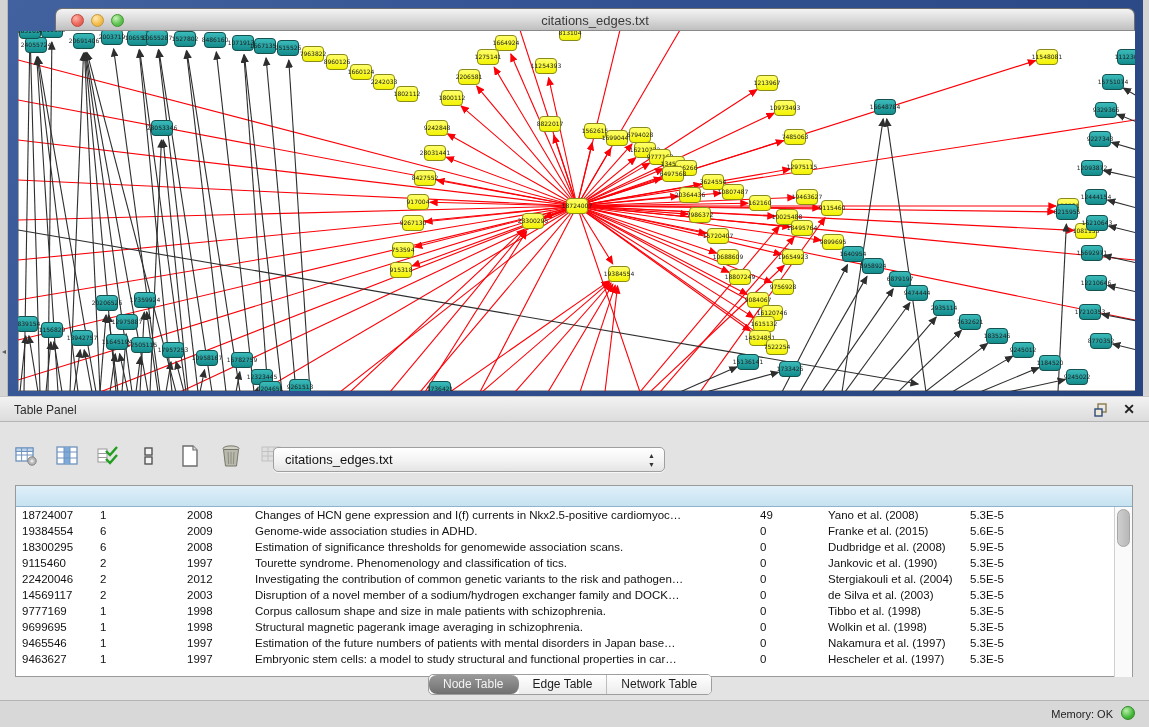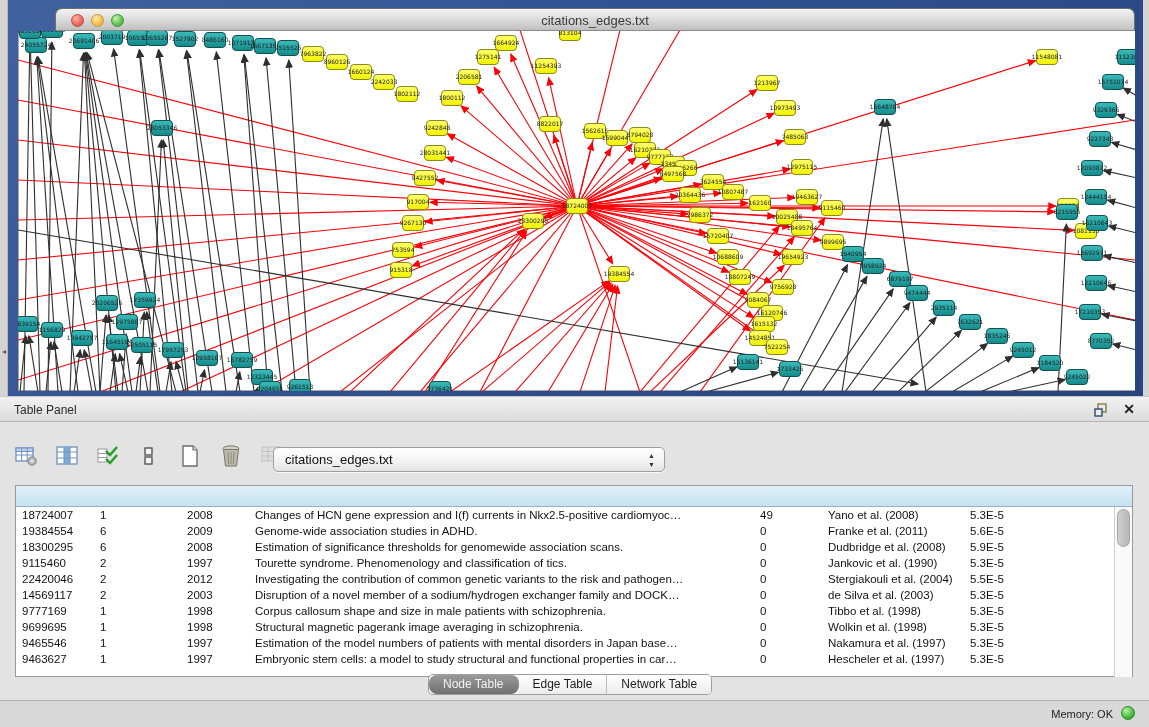--- a/index.html
+++ b/index.html
@@ -812,21 +812,21 @@
             <div class="td" style="width: 68px;">49</div>
             <div class="td" style="width: 142px;">Yano et al. (2008)</div>
             <div class="td" style="width: 150px;">5.3E-5</div>
           </div>
           <div class="tr">
             <div class="td" style="width: 78px;">19384554</div>
             <div class="td" style="width: 87px;">6</div>
             <div class="td" style="width: 68px;">2009</div>
             <div class="td" style="width: 505px;">Genome-wide association studies in ADHD.</div>
             <div class="td" style="width: 68px;">0</div>
-            <div class="td" style="width: 142px;">Franke et al. (2011)</div>
+            <div class="td" style="width: 142px;">Franke et al. (2015)</div>
             <div class="td" style="width: 150px;">5.6E-5</div>
           </div>
           <div class="tr">
             <div class="td" style="width: 78px;">18300295</div>
             <div class="td" style="width: 87px;">6</div>
             <div class="td" style="width: 68px;">2008</div>
             <div class="td" style="width: 505px;">Estimation of significance thresholds for genomewide association scans.</div>
             <div class="td" style="width: 68px;">0</div>
             <div class="td" style="width: 142px;">Dudbridge et al. (2008)</div>
             <div class="td" style="width: 150px;">5.9E-5</div>
@@ -873,21 +873,21 @@
             <div class="td" style="width: 68px;">1998</div>
             <div class="td" style="width: 505px;">Structural magnetic pagerank image averaging in schizophrenia.</div>
             <div class="td" style="width: 68px;">0</div>
             <div class="td" style="width: 142px;">Wolkin et al. (1998)</div>
             <div class="td" style="width: 150px;">5.3E-5</div>
           </div>
           <div class="tr">
             <div class="td" style="width: 78px;">9465546</div>
             <div class="td" style="width: 87px;">1</div>
             <div class="td" style="width: 68px;">1997</div>
-            <div class="td" style="width: 505px;">Estimation of the model numbers of patients with mental disorders in Japan base…</div>
+            <div class="td" style="width: 505px;">Estimation of the future numbers of patients with mental disorders in Japan base…</div>
             <div class="td" style="width: 68px;">0</div>
             <div class="td" style="width: 142px;">Nakamura et al. (1997)</div>
             <div class="td" style="width: 150px;">5.3E-5</div>
           </div>
           <div class="tr">
             <div class="td" style="width: 78px;">9463627</div>
             <div class="td" style="width: 87px;">1</div>
             <div class="td" style="width: 68px;">1997</div>
             <div class="td" style="width: 505px;">Embryonic stem cells: a model to study structural and functional properties in car…</div>
             <div class="td" style="width: 68px;">0</div>

